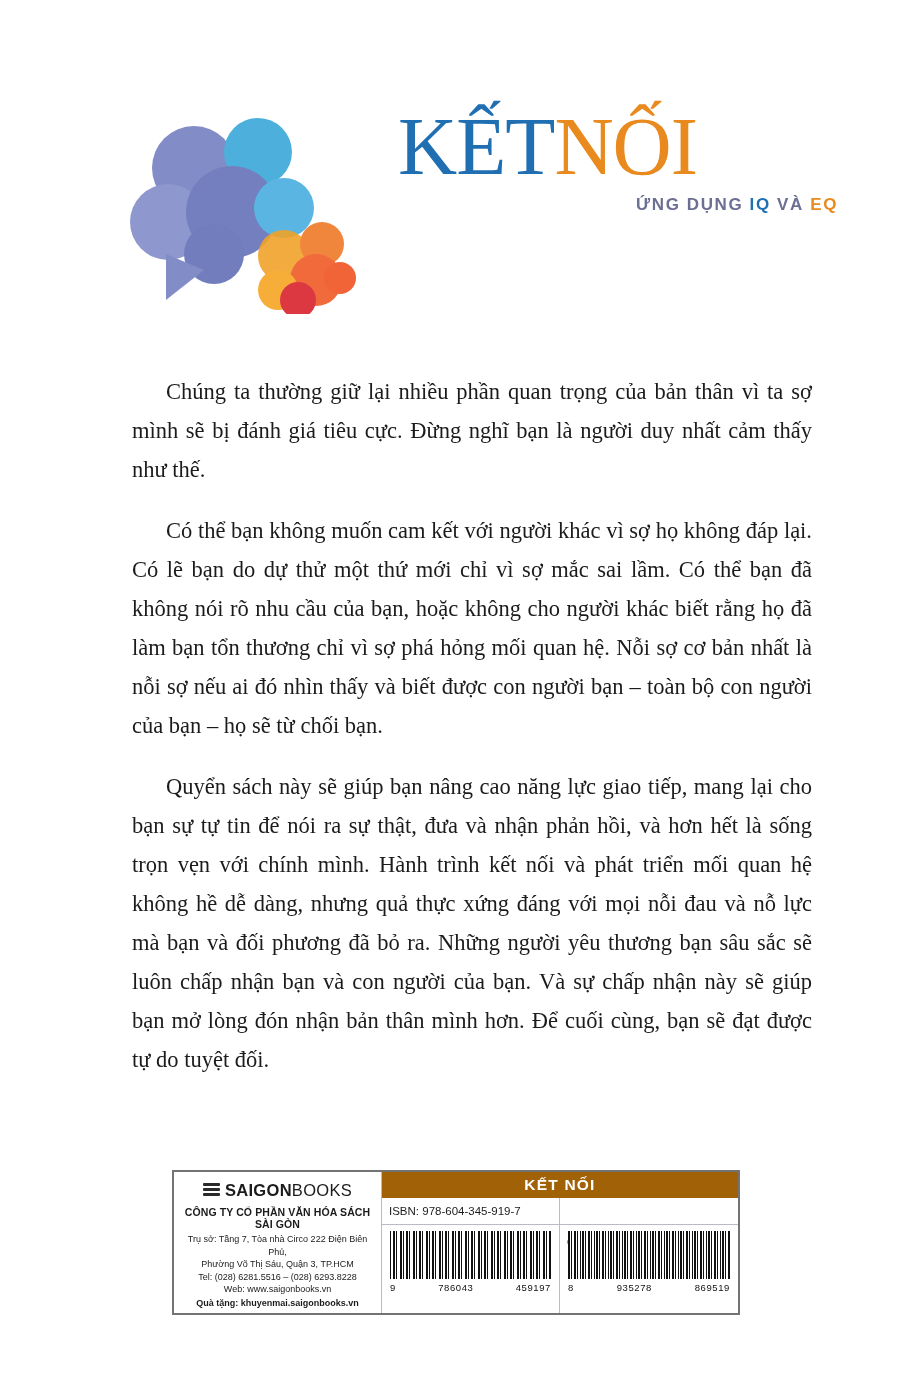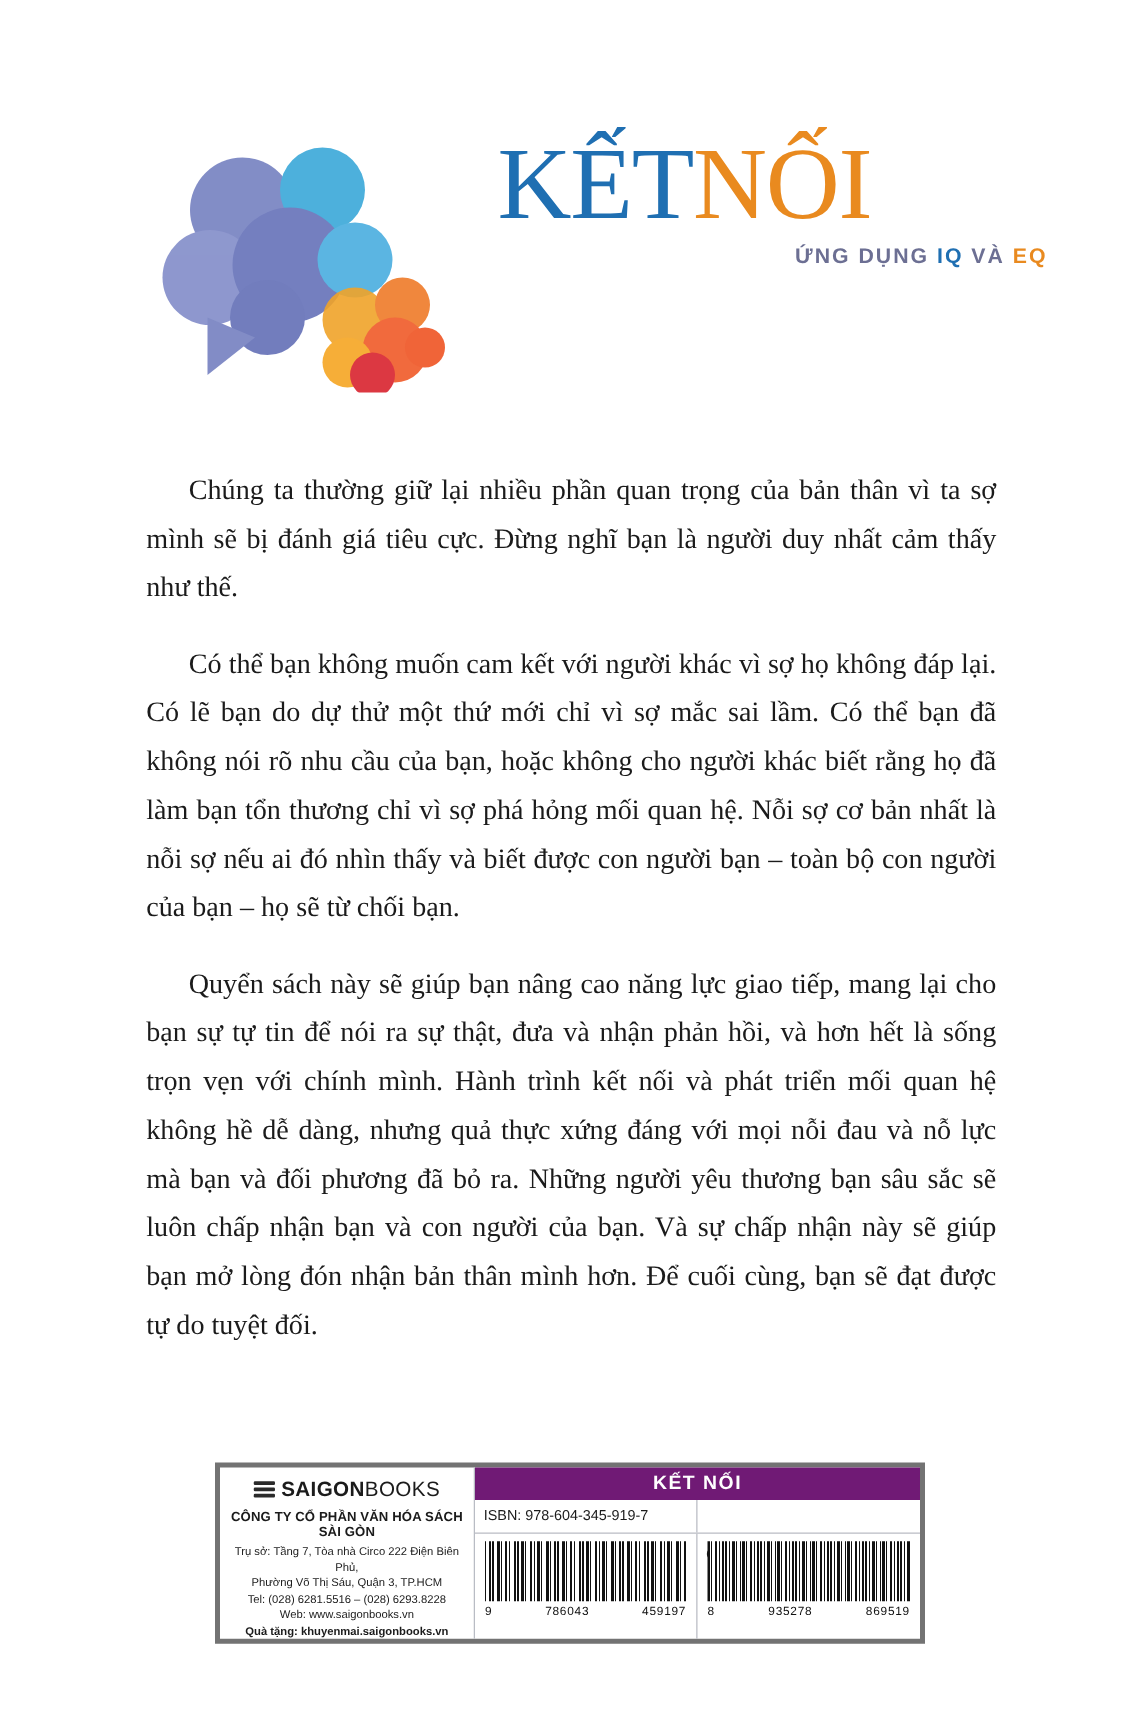--- a/index.html
+++ b/index.html
@@ -71,21 +71,21 @@
     font-weight: bold;
     font-size: 19.5px;
     letter-spacing: 2.2px;
     color: #6c6f93;
     white-space: nowrap;
   }
 
   
   .body-copy {
     position: absolute;
-    left: 117px;
+    left: 132px;
     top: 372px;
     width: 680px;
   }
   .body-copy p {
     margin: 0 0 22px 0;
     font-size: 22.5px;
     line-height: 39px;
     color: #1b1b1b;
     text-align: justify;
     text-indent: 34px;
@@ -93,21 +93,21 @@
   }
   .body-copy p:last-child { margin-bottom: 0; }
 
   
   .footer {
     position: absolute;
     left: 172px;
     top: 1170px;
     width: 568px;
     height: 145px;
-    border: 4px solid #737373;
+    border: 2px solid #737373;
     box-sizing: border-box;
     display: flex;
     background: #ffffff;
   }
   .footer-left {
     width: 252px;
     box-sizing: border-box;
     border-right: 1px solid #b9bcc4;
     padding: 9px 6px 6px 6px;
     text-align: center;
@@ -165,21 +165,21 @@
     margin-top: 2px;
   }
 
   .footer-right {
     flex: 1;
     display: flex;
     flex-direction: column;
   }
   .title-bar {
     height: 26px;
-    background: #701a75;
+    background: #a16207;
     color: #ffffff;
     display: flex;
     align-items: center;
     justify-content: center;
     font-family: "Liberation Sans", sans-serif;
     font-weight: bold;
     font-size: 15.5px;
     letter-spacing: 1.2px;
   }
   .meta-row {

